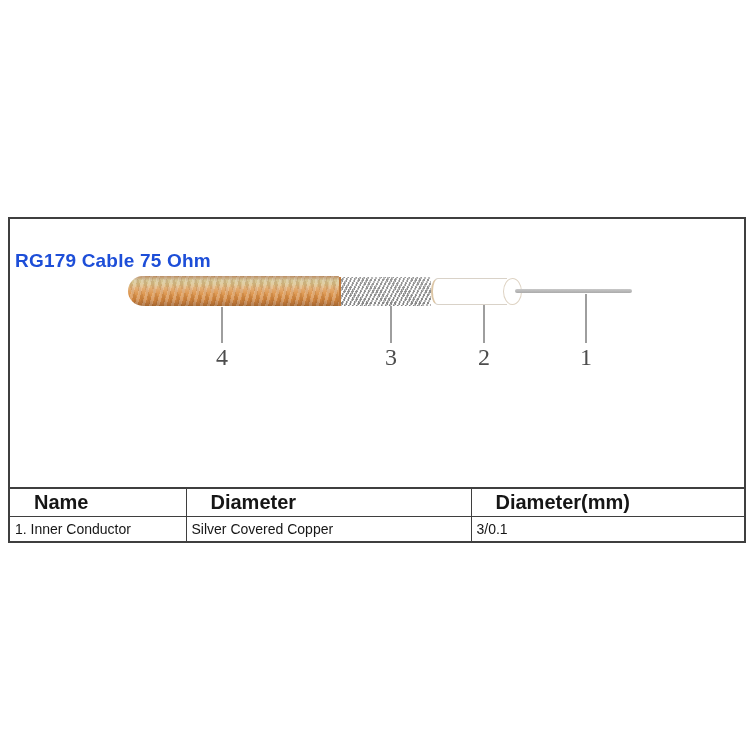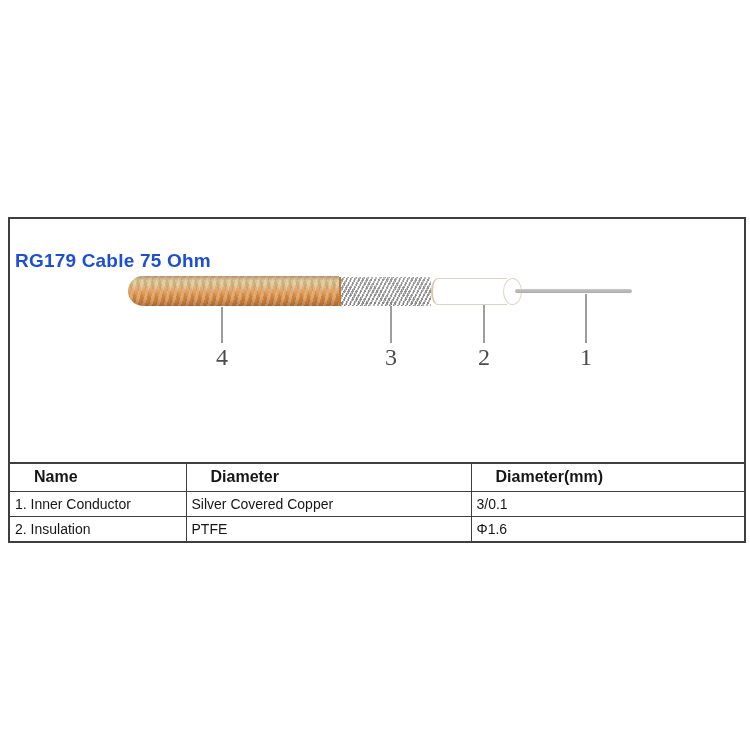--- a/index.html
+++ b/index.html
@@ -57,21 +57,21 @@
   .callout-2 { left:458px; }
   .callout-1 { left:560px; }
 
   
   table.spec { position:absolute; left:0; right:0; bottom:0; width:100%;
                border-collapse:collapse; table-layout:fixed;
                border-top:2px solid #3f3f3f; }
   .spec th, .spec td { border:1.5px solid #3f3f3f; padding:2px 4px 2px 5px;
                        text-align:left; vertical-align:middle; color:#161616;
                        white-space:nowrap; overflow:hidden; }
-  .spec th { font-size:16px; font-weight:bold; height:28px;padding-left:24px; }
+  .spec th { font-size:20px; font-weight:bold; height:28px;padding-left:24px; }
   .spec td { font-size:14px; font-weight:normal; height:25px; }
   .spec th:first-child, .spec td:first-child { border-left:none; }
   .spec th:last-child,  .spec td:last-child  { border-right:none;margin-top:28px; }
   .spec tr:last-child td { border-bottom:none; }
   .col-name { width:176px; } .col-materials { width:285px; } .col-diameter { width:auto; }
 </style>
 </head>
 <body>
 
 <div class="canvas">
@@ -110,22 +110,17 @@
           <th>Diameter</th>
           <th>Diameter(mm)</th>
         </tr>
       </thead>
       <tbody>
         <tr>
           <td>1. Inner Conductor</td>
           <td>Silver Covered Copper</td>
           <td>3/0.1</td>
         </tr>
-        <tr>
-          <td>2. Insulation</td>
-          <td>PTFE</td>
-          <td>Φ1.6</td>
-        </tr>
       </tbody>
     </table>
 
   </div>
 </div>
 
 </body></html>

